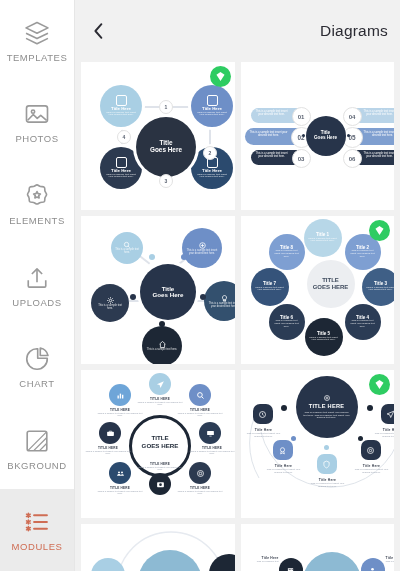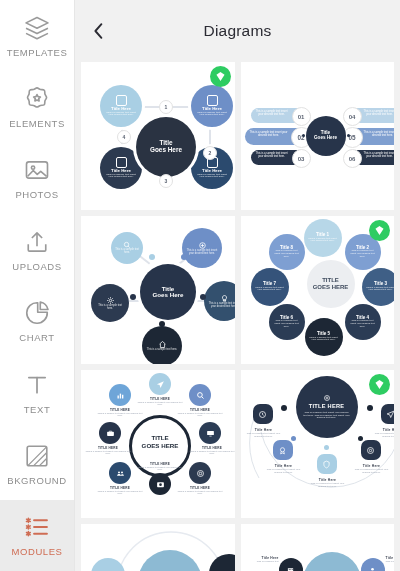--- a/index.html
+++ b/index.html
@@ -40,21 +40,21 @@
     height:62px;flex:0 0 62px;background:#f1f1f1;
     display:flex;align-items:center;position:relative;
   }
   .back-btn{
     width:30px;height:30px;margin-left:8px;
     display:flex;align-items:center;justify-content:center;cursor:pointer;
     color:#2b2b33;
   }
   .back-btn svg{display:block;}
   .top-title{
-    position:absolute;left:0;right:0;text-align:center;
+    position:absolute;left:0;right:12px;text-align:right;
     font-size:15.5px;color:#2b2b33;font-weight:400;letter-spacing:.2px;
     pointer-events:none;
   }
 
   
   .grid{
     flex:1 1 auto;min-height:0;overflow:hidden;
     display:grid;grid-template-columns:1fr 1fr;
     gap:6px;padding:0 6px 0 6px;
     background:#f1f1f1;align-content:start;
@@ -103,36 +103,36 @@
             <path d="M2.6 12.2 12 16.8l9.4-4.6"></path>
             <path d="M2.6 16.6 12 21.2l9.4-4.6"></path>
         </svg>
       </span>
       <span class="side-label">TEMPLATES</span>
     </div>
 
     <div class="side-item">
       <span class="side-ico">
         <svg viewBox="0 0 24 24" fill="none" stroke="currentColor" stroke-width="1.4" stroke-linejoin="round">
-          <path d="M12 2.5c1 0 1.9 1.1 3 1.4 1.1.3 2.4-.2 3.2.6.8.8.3 2.1.6 3.2.3 1.1 1.4 2 1.4 3s-1.1 1.9-1.4 3c-.3 1.1.2 2.4-.6 3.2-.8.8-2.1.3-3.2.6-1.1.3-2 1.4-3 1.4s-1.9-1.1-3-1.4c-1.1-.3-2.4.2-3.2-.6-.8-.8-.3-2.1-.6-3.2C5 12.6 3.9 11.7 3.9 10.7S5 8.8 5.2 7.7C5.5 6.6 5 5.3 5.8 4.5c.8-.8 2.1-.3 3.2-.6C10.1 3.6 11 2.5 12 2.5z"></path>
-          <path d="M12 8.2l.9 1.8 2 .3-1.4 1.4.3 2-1.8-.9-1.8.9.3-2L9.1 10.3l2-.3.9-1.8z"></path>
-        </svg>
-      </span>
-      <span class="side-label">ELEMENTS</span>
-    </div>
-
-    <div class="side-item">
-      <span class="side-ico">
-        <svg viewBox="0 0 24 24" fill="none" stroke="currentColor" stroke-width="1.4" stroke-linejoin="round">
           <rect x="3" y="5" width="18" height="14" rx="2"></rect>
             <circle cx="8.6" cy="10" r="1.4"></circle>
             <path d="M4 17.4l4.8-5 3.4 3.4 3-2.6 5 4.2"></path>
         </svg>
       </span>
       <span class="side-label">PHOTOS</span>
+    </div>
+
+    <div class="side-item">
+      <span class="side-ico">
+        <svg viewBox="0 0 24 24" fill="none" stroke="currentColor" stroke-width="1.4" stroke-linejoin="round">
+          <path d="M12 2.5c1 0 1.9 1.1 3 1.4 1.1.3 2.4-.2 3.2.6.8.8.3 2.1.6 3.2.3 1.1 1.4 2 1.4 3s-1.1 1.9-1.4 3c-.3 1.1.2 2.4-.6 3.2-.8.8-2.1.3-3.2.6-1.1.3-2 1.4-3 1.4s-1.9-1.1-3-1.4c-1.1-.3-2.4.2-3.2-.6-.8-.8-.3-2.1-.6-3.2C5 12.6 3.9 11.7 3.9 10.7S5 8.8 5.2 7.7C5.5 6.6 5 5.3 5.8 4.5c.8-.8 2.1-.3 3.2-.6C10.1 3.6 11 2.5 12 2.5z"></path>
+          <path d="M12 8.2l.9 1.8 2 .3-1.4 1.4.3 2-1.8-.9-1.8.9.3-2L9.1 10.3l2-.3.9-1.8z"></path>
+        </svg>
+      </span>
+      <span class="side-label">ELEMENTS</span>
     </div>
 
     <div class="side-item">
       <span class="side-ico">
         <svg viewBox="0 0 24 24" fill="none" stroke="currentColor" stroke-width="1.4" stroke-linejoin="round">
           <path d="M4.5 14v4.8a1 1 0 0 0 1 1h13a1 1 0 0 0 1-1V14"></path>
             <path d="M12 15.6V4.4"></path>
             <path d="M7.6 8.6 12 4.2l4.4 4.4"></path>
         </svg>
       </span>
@@ -142,29 +142,20 @@
     <div class="side-item">
       <span class="side-ico">
         <svg viewBox="0 0 24 24" fill="none" stroke="currentColor" stroke-width="1.4" stroke-linejoin="round">
           <path d="M12.6 3.2a8.8 8.8 0 1 0 8.2 8.2h-8.2V3.2z"></path>
             <path d="M14.8 2.6A8.5 8.5 0 0 1 21.4 9h-6.6V2.6z"></path>
         </svg>
       </span>
       <span class="side-label">CHART</span>
     </div>
 
-    <div class="side-item">
-      <span class="side-ico">
-        <svg viewBox="0 0 24 24" fill="none" stroke="currentColor" stroke-width="1.5" stroke-linecap="round">
-          <path d="M5 5.6h14"></path>
-            <path d="M12 5.6v13"></path>
-        </svg>
-      </span>
-      <span class="side-label">TEXT</span>
-    </div>
 
     <div class="side-item">
       <span class="side-ico">
         <svg viewBox="0 0 24 24" fill="none" stroke="currentColor" stroke-width="1.4" stroke-linejoin="round">
           <rect x="3.6" y="3.6" width="16.8" height="16.8" rx="1.6"></rect>
           <path d="M20 4.4 4.4 20M20 9.4 9.4 20M20 14.4 14.4 20" stroke-width="1.1"></path>
         </svg>
       </span>
       <span class="side-label">BKGROUND</span>
     </div>

